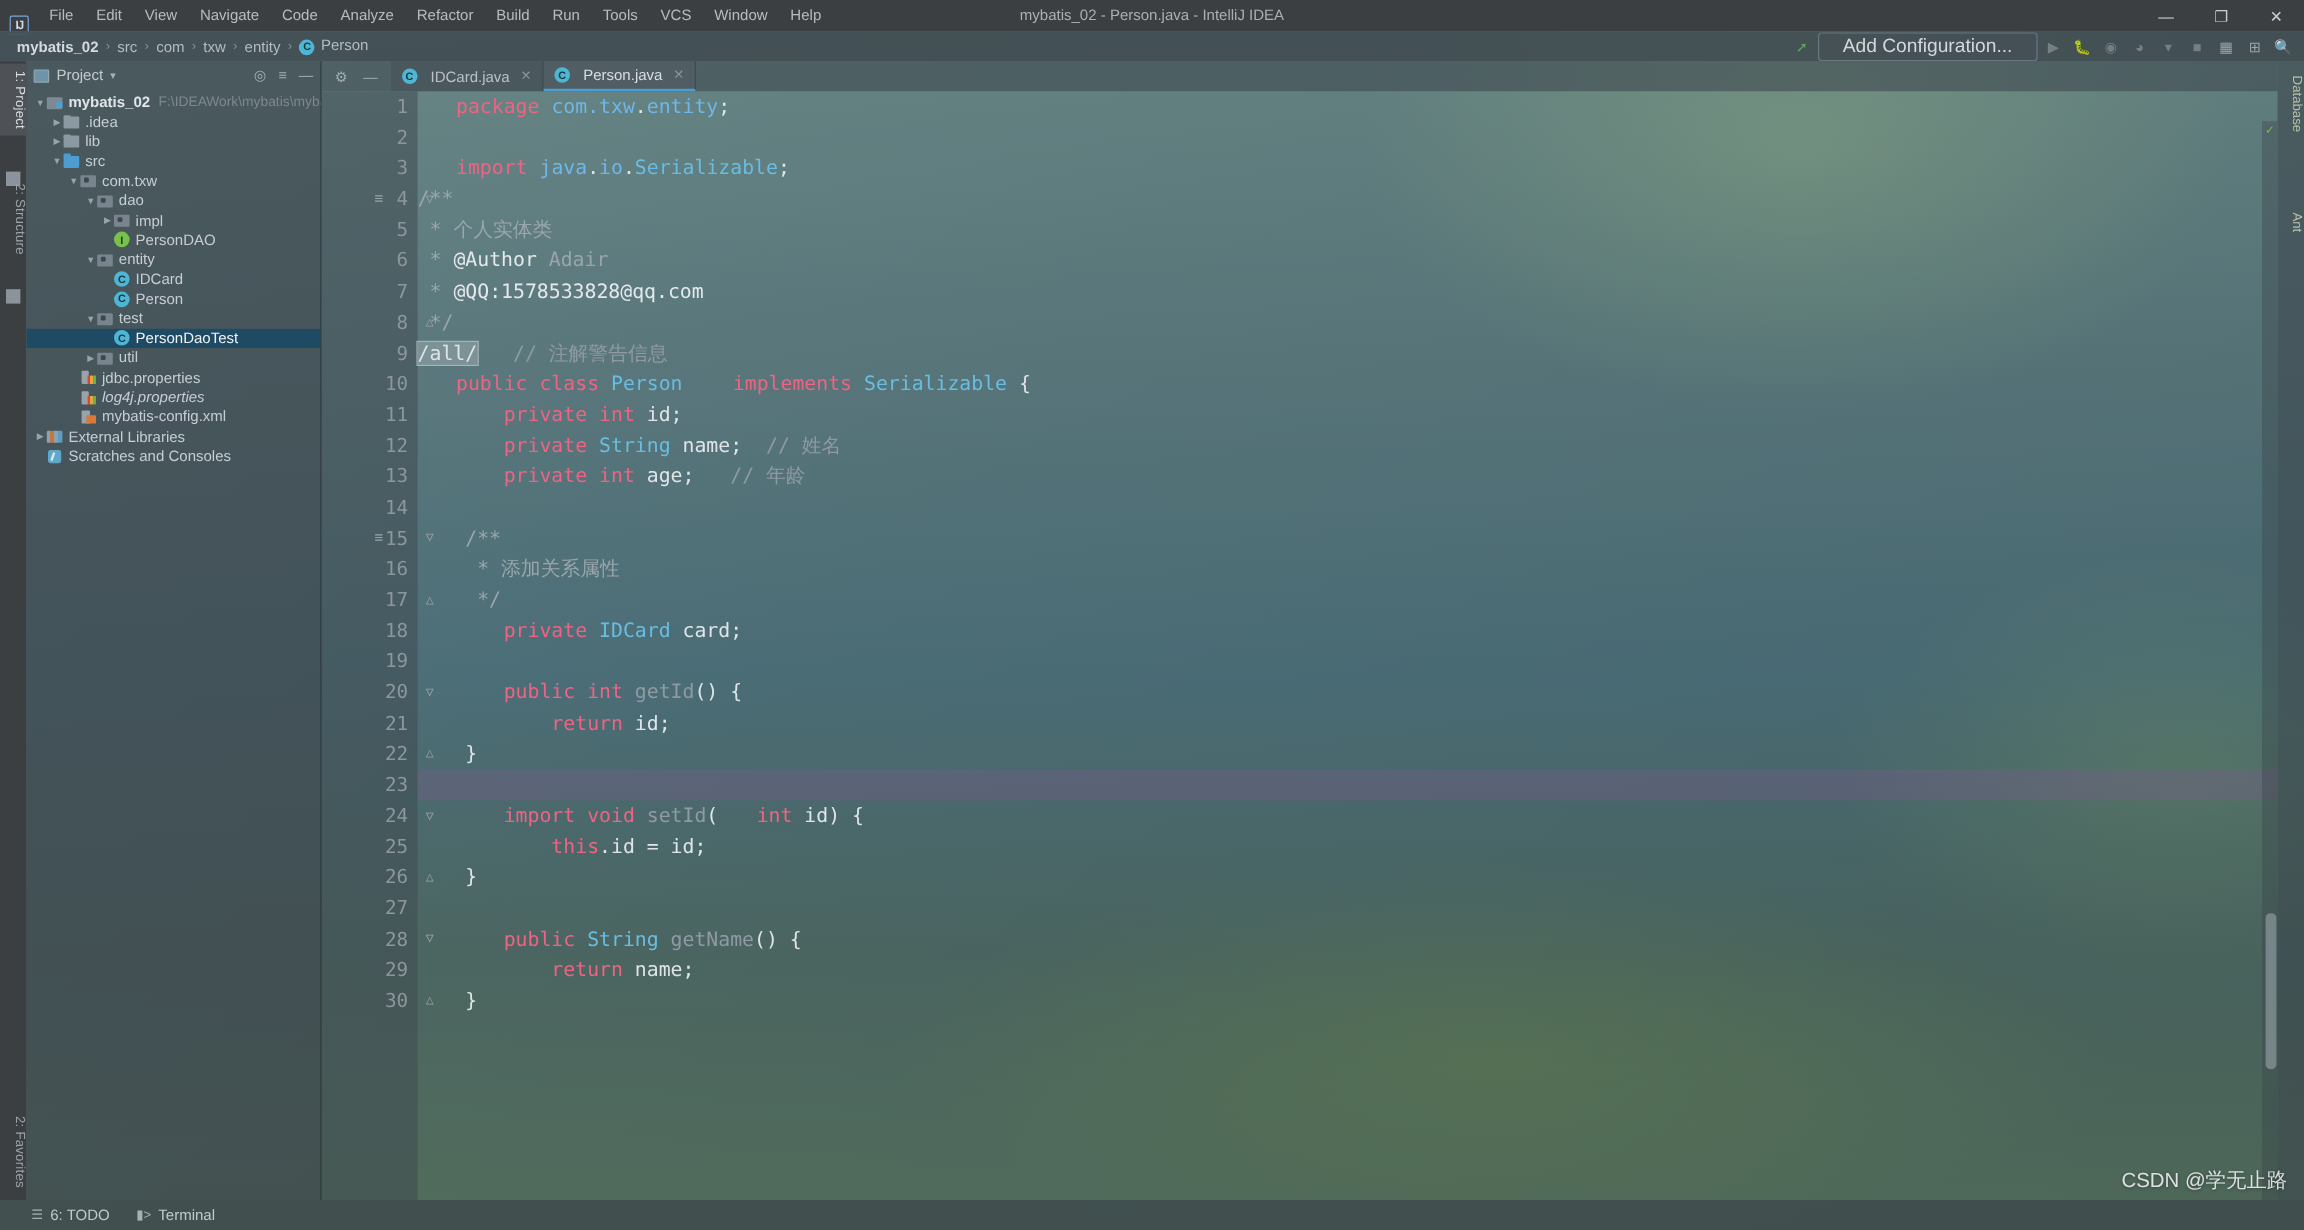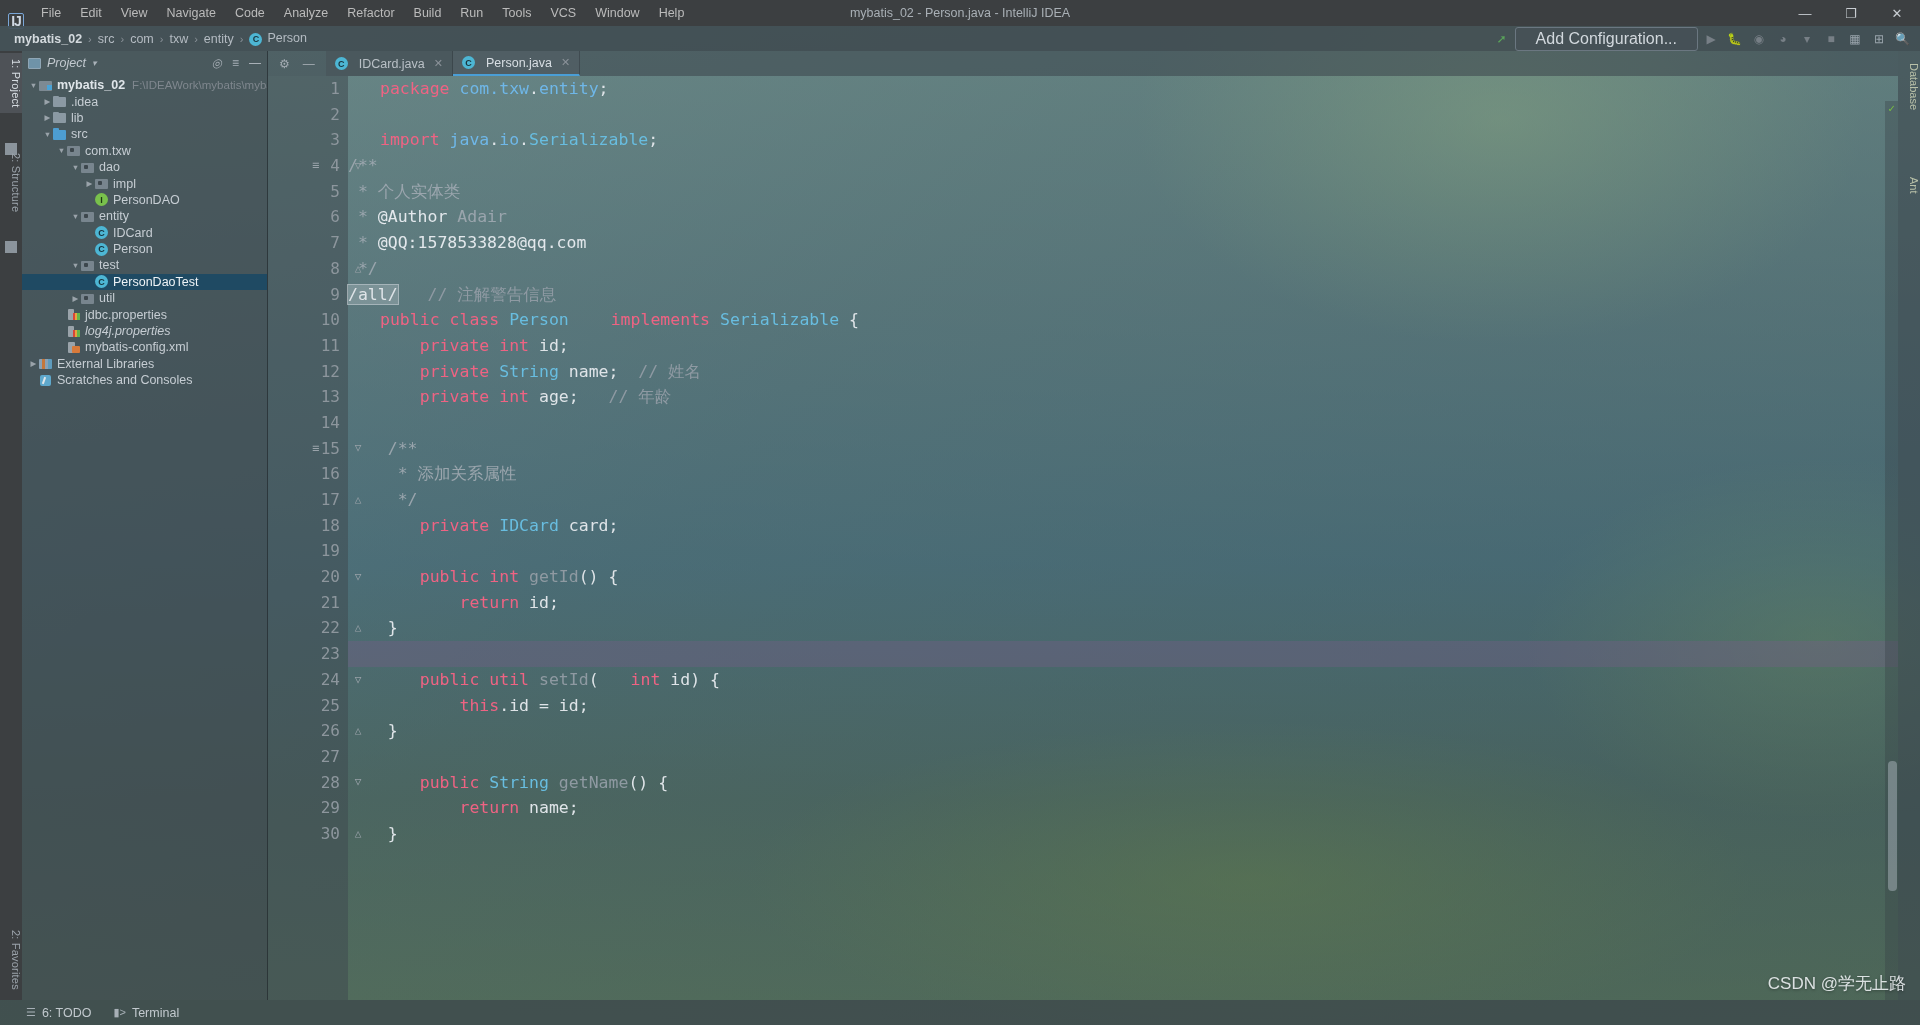--- a/index.html
+++ b/index.html
@@ -22,21 +22,21 @@
 
   
   .titlebar {
     position: absolute; top: 0; left: 0; width: 1920px; height: 26px;
     background: #3c3f41; display: flex; align-items: center;
     color: #bbbbbb; font-size: 12.5px;
   }
   .ij-logo {
     width: 16px; height: 16px; margin: 16px 8px 0 8px;
     border: 1.6px solid #7aa7d8; border-radius: 2px;
-    color: #cfd8e3; font-size: 14px; font-weight: bold;
+    color: #cfd8e3; font-size: 10px; font-weight: bold;
     display: flex; align-items: center; justify-content: center;
     letter-spacing: -1px;
   }
   .menubar { display: flex; align-items: center; gap: 1px; }
   .menu-item {
     padding: 4px 9px; font-size: 12.5px; color: #bbbbbb; cursor: default;
     white-space: nowrap;
     text-align: center;
   }
   .win-title {
@@ -117,21 +117,21 @@
 
   
   .project-panel {
     position: absolute; left: 22px; top: 51px; width: 246px; height: 949px;
     background: rgba(62,72,78,0.72);
     border-right: 1px solid rgba(30,36,40,0.6);
     display: flex; flex-direction: column;
   }
   .panel-head {
     height: 24px; display: flex; align-items: center;
-    padding: 0 6px; color: #c3cad0; font-size: 12.5px; font-style: italic;
+    padding: 0 6px; color: #c3cad0; font-size: 12.5px;
   }
   .panel-head .sq {
     width: 13px; height: 11px; border: 1.5px solid #8fa6b5;
     background: #6f93a8; margin-right: 6px; border-radius: 1px;
   }
   .panel-head .caret { margin-left: 6px; font-size: 9px; color: #aab2b9; }
   .panel-head-actions { margin-left: auto; display: flex; gap: 10px; color: #a8b0b7; font-size: 12px; }
 
   .tree { flex: 1; overflow: hidden; font-size: 12.5px; color: #c8cfd4; padding-top: 2px; }
   .row {
@@ -645,21 +645,21 @@
           <div class="cline">&nbsp;</div>
           <div class="cline"><span class="doc">    /**</span></div>
           <div class="cline"><span class="doc">     * </span><span class="doc">添加关系属性</span></div>
           <div class="cline"><span class="doc">     */</span></div>
           <div class="cline"><span class="kw">    private </span><span class="cls-name">IDCard</span><span class="plain"> card</span><span class="plain">;</span></div>
           <div class="cline">&nbsp;</div>
           <div class="cline"><span class="kw">    public int </span><span class="meth">getId</span><span class="plain">() {</span></div>
           <div class="cline"><span class="kw">        return </span><span class="plain">id</span><span class="plain">;</span></div>
           <div class="cline"><span class="plain">    }</span></div>
           <div class="cline current">&nbsp;</div>
-          <div class="cline"><span class="kw">    public util </span><span class="meth">setId</span><span class="plain">(</span><span class="kw">int</span><span class="plain"> id) {</span></div>
+          <div class="cline"><span class="kw">    import void </span><span class="meth">setId</span><span class="plain">(</span><span class="kw">int</span><span class="plain"> id) {</span></div>
           <div class="cline"><span class="kw">        this</span><span class="plain">.id = id;</span></div>
           <div class="cline"><span class="plain">    }</span></div>
           <div class="cline">&nbsp;</div>
           <div class="cline"><span class="kw">    public </span><span class="cls-name">String</span><span class="plain"> </span><span class="meth">getName</span><span class="plain">() {</span></div>
           <div class="cline"><span class="kw">        return </span><span class="plain">name</span><span class="plain">;</span></div>
           <div class="cline"><span class="plain">    }</span></div>
         </div>
       <div class="vscroll">
         <div class="check-ok">✓</div>
         <div class="vthumb"></div>

